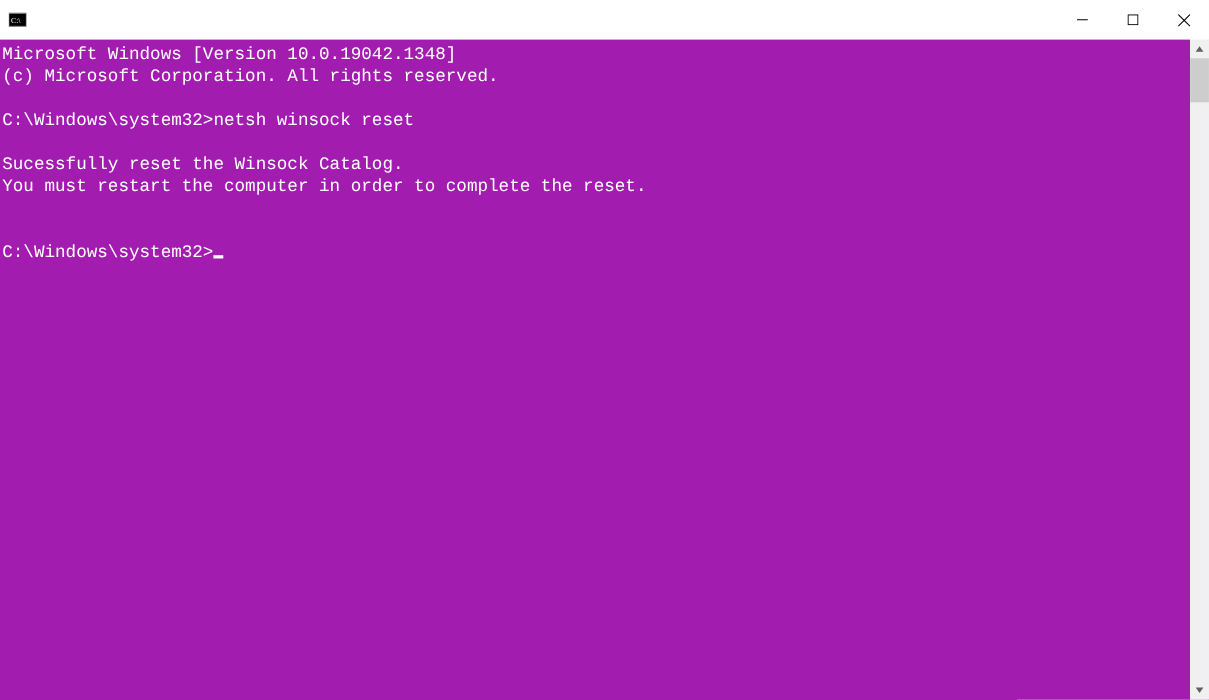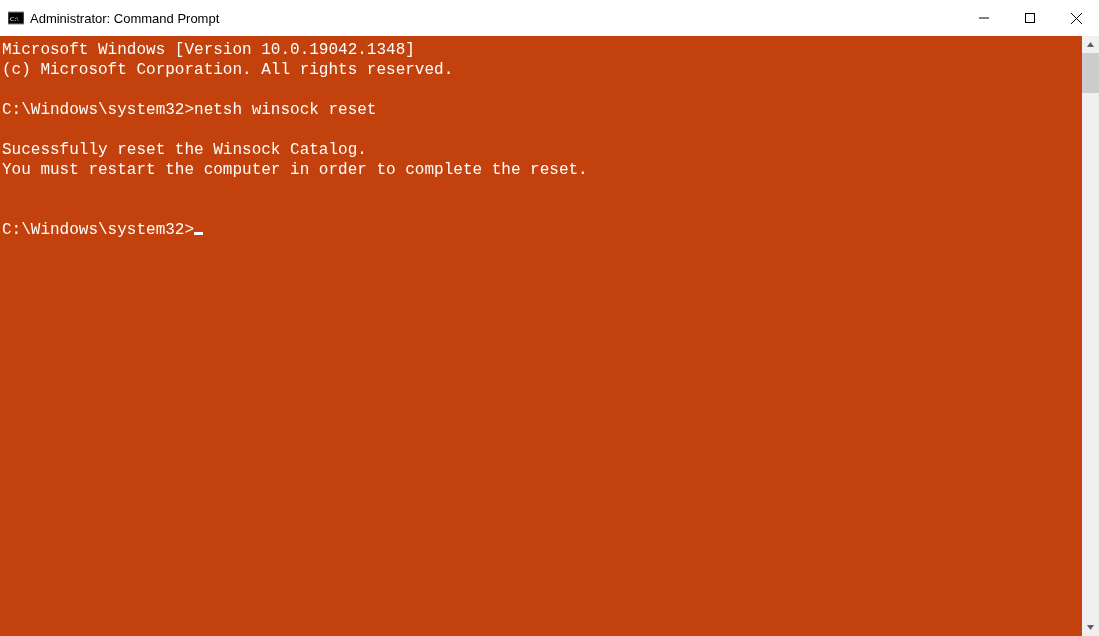--- a/index.html
+++ b/index.html
@@ -52,21 +52,21 @@
     .console-wrap {
       position: absolute;
       top: 36px;
       left: 0;
       right: 0;
       bottom: 0;
       display: flex;
     }
     .console {
       flex: 1;
-      background: #c2410c;
+      background: #a21caf;
       color: #ffffff;
       font-family: Consolas, "Courier New", monospace;
       font-size: 16px;
       line-height: 20px;
       padding: 4px 0 0 2px;
       white-space: pre;
       overflow: hidden;
     }
     .console-line { min-height: 20px; }
     .cursor-block {
@@ -106,21 +106,20 @@
 </head>
 <body>
 
 <div class="titlebar">
   <span class="titlebar-icon">
     <svg width="16" height="16" viewBox="0 0 16 16">
       <rect x="0" y="2" width="16" height="12" fill="#000" stroke="#888" stroke-width="1"></rect>
       <text x="2" y="11" font-size="7" fill="#fff" font-family="Consolas">C:\</text>
     </svg>
   </span>
-  <span class="titlebar-text">Administrator: Command Prompt</span>
   <div class="window-controls">
     <div class="ctrl-btn">
       <svg width="10" height="10" viewBox="0 0 10 10">
           <line x1="0" y1="5" x2="10" y2="5" stroke="#000" stroke-width="1"></line>
         </svg>
     </div>
     <div class="ctrl-btn">
       <svg width="10" height="10" viewBox="0 0 10 10">
           <rect x="0.5" y="0.5" width="9" height="9" fill="none" stroke="#000" stroke-width="1"></rect>
         </svg>

